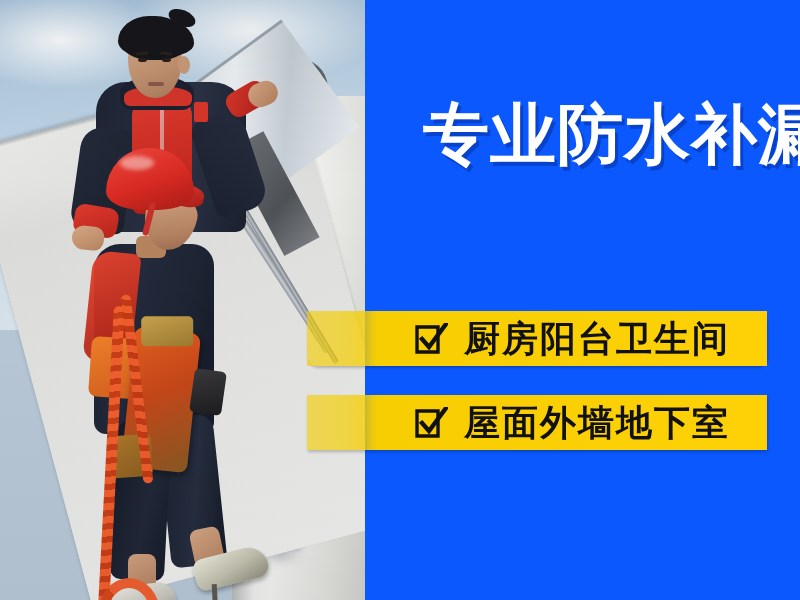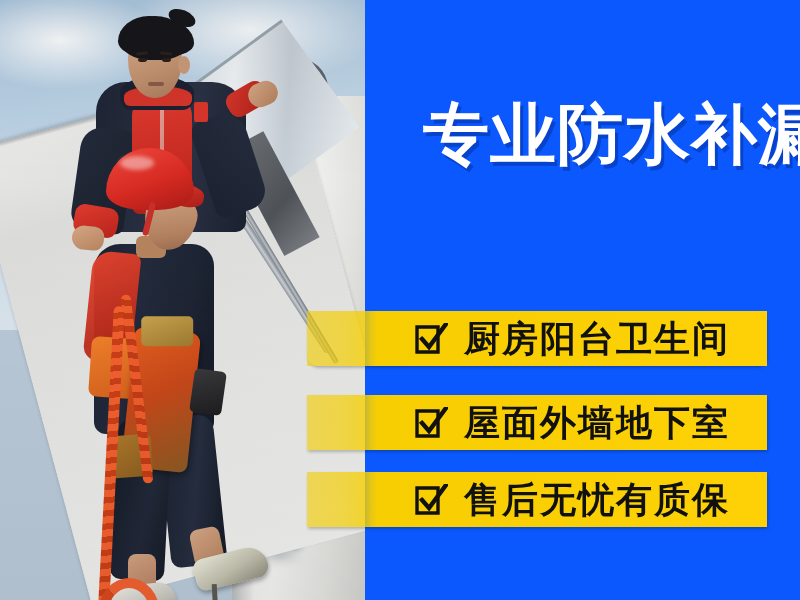--- a/index.html
+++ b/index.html
@@ -371,24 +371,14 @@
     <div class="bar-bg"></div>
     <div class="chk">
       <svg viewBox="0 0 34 32" xmlns="http://www.w3.org/2000/svg">
         <path d="M3 4 H24 V29 H3 Z" fill="none" stroke="#111" stroke-width="3.4"></path>
         <path d="M8 16 L15 24 L32 1" fill="none" stroke="#111" stroke-width="4.4" stroke-linecap="square" stroke-linejoin="miter"></path>
       </svg>
     </div>
     <div class="feat-label">屋面外墙地下室</div>
   </div>
 
-  <div class="feat" id="feat3">
-    <div class="bar-bg"></div>
-    <div class="chk">
-      <svg viewBox="0 0 34 32" xmlns="http://www.w3.org/2000/svg">
-        <path d="M3 4 H24 V29 H3 Z" fill="none" stroke="#111" stroke-width="3.4"></path>
-        <path d="M8 16 L15 24 L32 1" fill="none" stroke="#111" stroke-width="4.4" stroke-linecap="square" stroke-linejoin="miter"></path>
-      </svg>
-    </div>
-    <div class="feat-label">售后无忧有质保</div>
-  </div>
 
 </div>
 
 </body></html>

